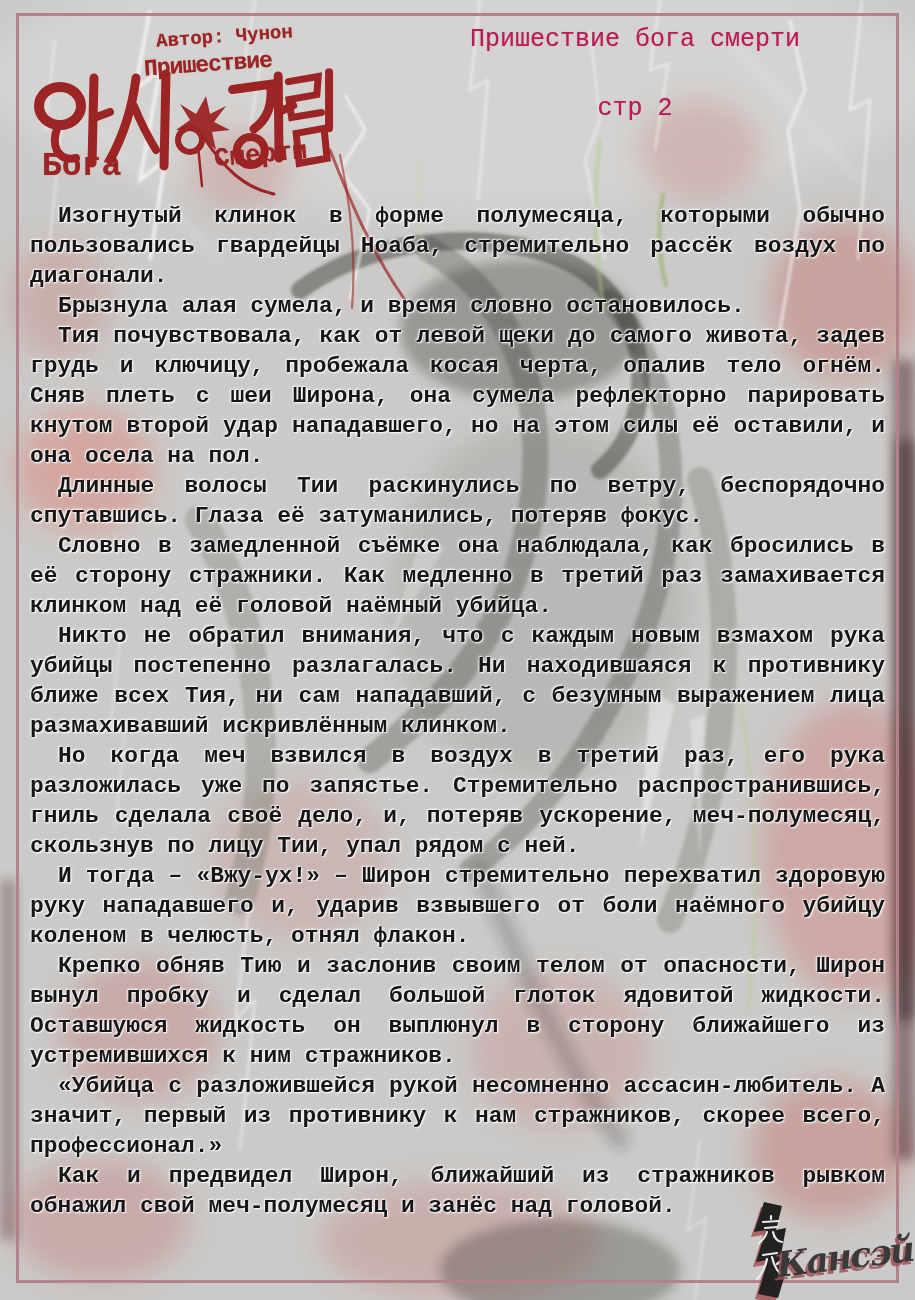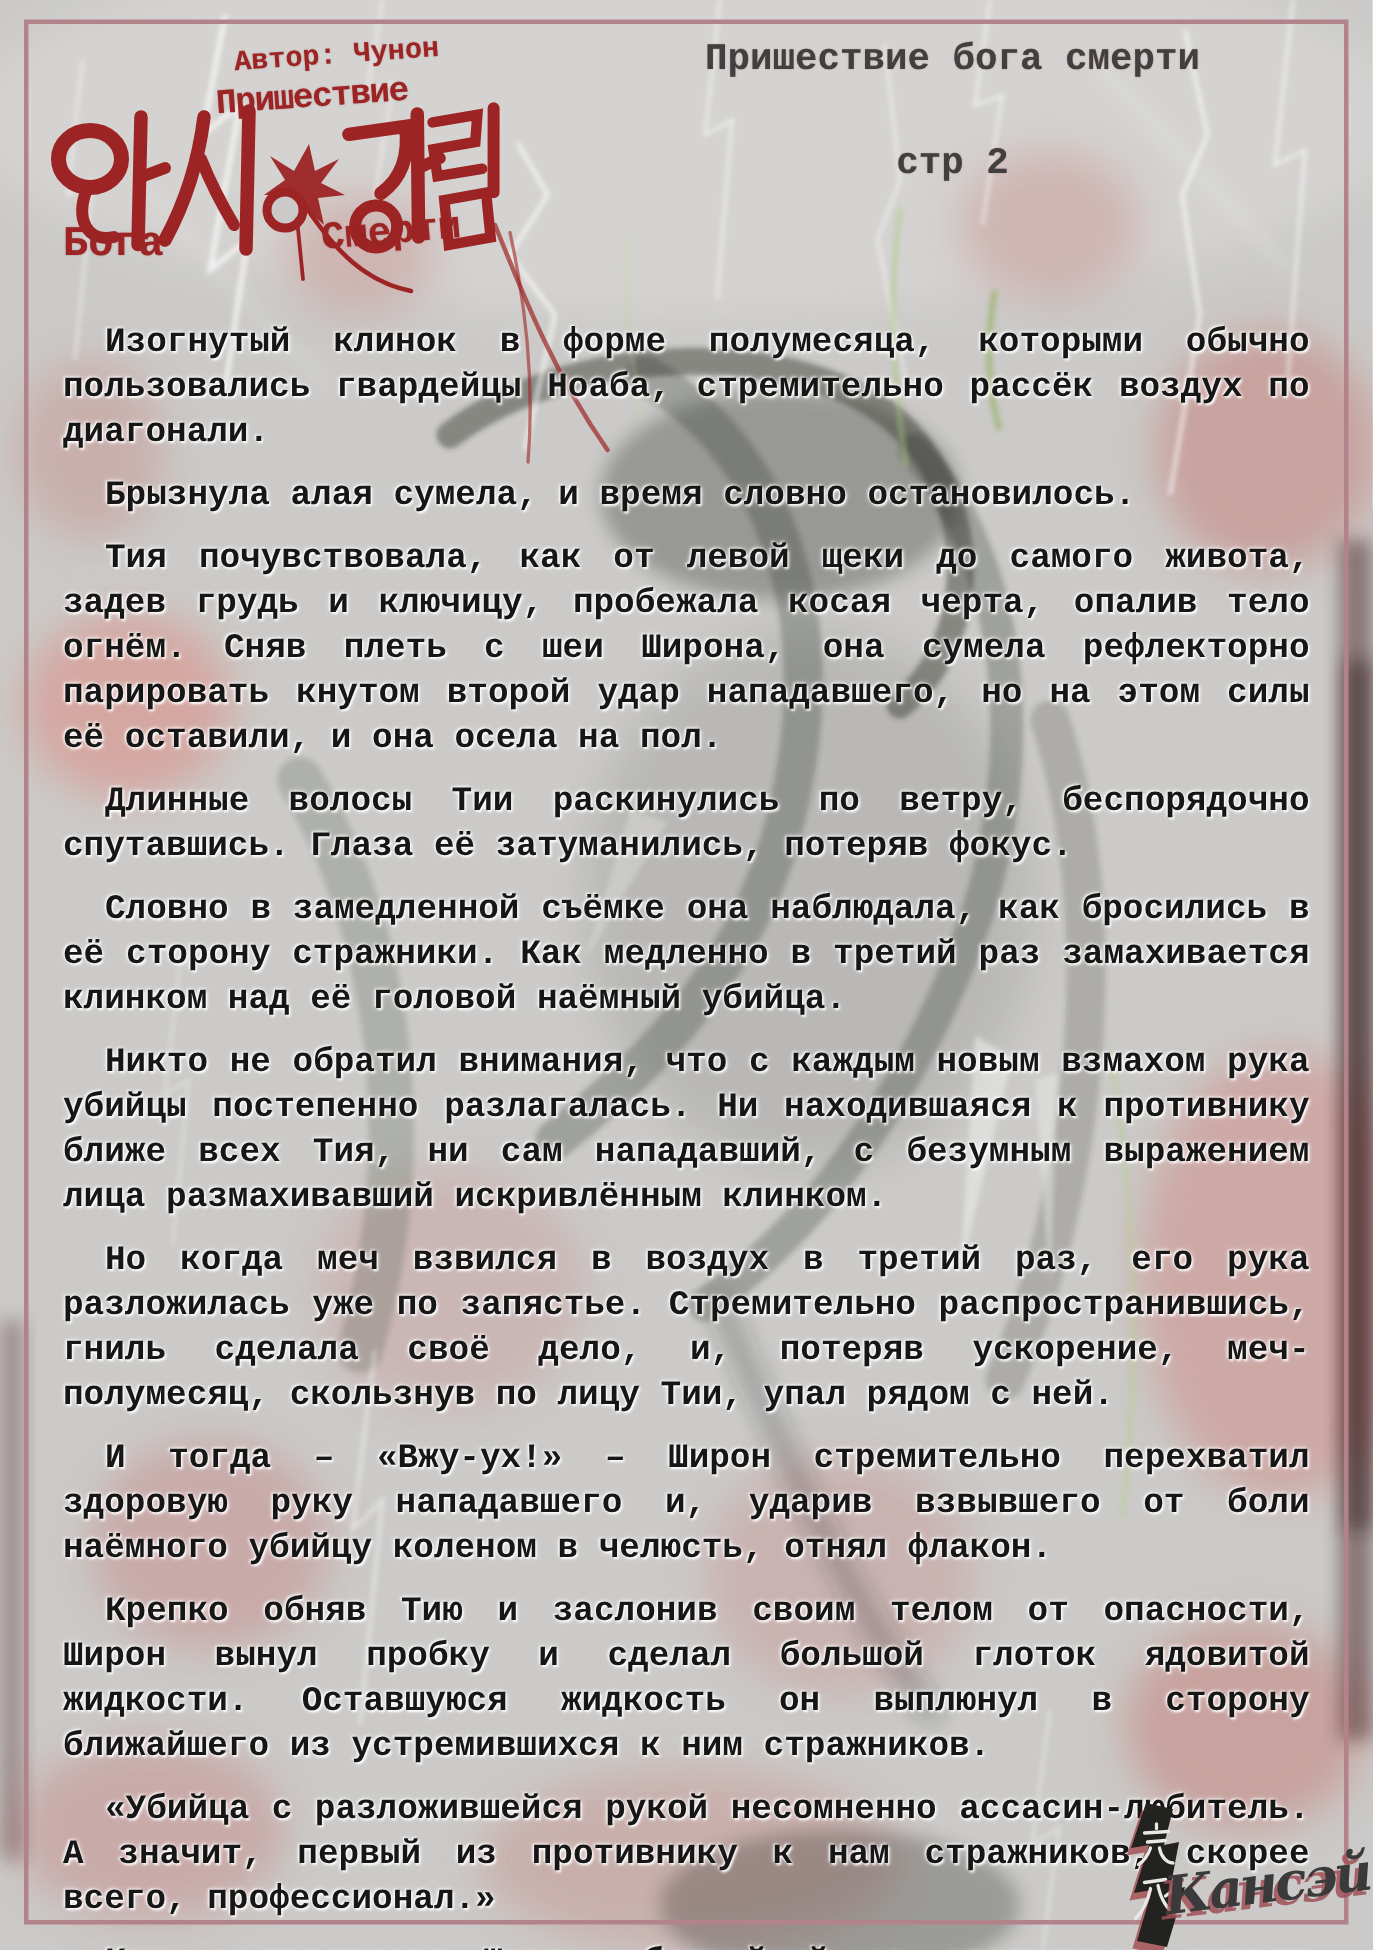--- a/index.html
+++ b/index.html
@@ -14,41 +14,41 @@
   .frame{
     position:absolute;left:16px;top:13px;right:16px;bottom:17px;
     border:3px solid #b2838a;
     z-index:1;pointer-events:none;
   }
   
   .logo{position:absolute;left:28px;top:18px;width:310px;height:180px;z-index:2;color:#9c2424;}
   .logo .w{position:absolute;font-weight:bold;white-space:nowrap;text-shadow:0 0 1px rgba(140,30,30,.5);}
   .logo-author{left:128px;top:8px;font-size:19px;transform:rotate(-4deg);}
   .logo-topword{left:116px;top:34px;font-size:23px;transform:rotate(-4deg);letter-spacing:-1px;}
-  .logo-boga{left:14px;top:130px;font-size:28px;text-align:right;}
+  .logo-boga{left:14px;top:130px;font-size:33px;text-align:right;}
   .logo-smerti{left:186px;top:122px;font-size:26px;transform:rotate(-5deg);}
   .logo-callig{position:absolute;left:0;top:40px;}
   
   .header{
     position:absolute;left:370px;top:24px;width:530px;z-index:2;
-    text-align:center;color:#404040;font-weight:bold;
+    text-align:center;color:#be185d;font-weight:normal;
     font-size:25px;line-height:31px;
     text-shadow:0 0 1px rgba(150,40,40,.45);
   }
   .header .pageno{margin-top:38px;}
   
   .body-text{
     position:absolute;left:30px;top:201px;width:855px;z-index:2;
     font-size:22.9px;line-height:30px;font-weight:bold;color:#161616;
     text-align:justify;
     text-shadow:1px 1px 1.5px rgba(255,255,255,.95),
                -1px -1px 1.5px rgba(255,255,255,.85),
                 0 0 4px rgba(255,255,255,.55);
   }
-  .body-text p{margin:12px;text-indent:28px;}
+  .body-text p{margin:0;text-indent:28px;}
   
   .signature{position:absolute;left:738px;top:1200px;width:178px;height:100px;z-index:3;}
   .signature .sig-text{
     position:absolute;left:38px;top:36px;
     font-family:"DejaVu Serif","Liberation Serif",serif;
     font-style:italic;font-weight:bold;font-size:35px;color:#3a3a3a;
     transform:rotate(-7deg);letter-spacing:-2px;
     text-shadow:-3px 3px 0 rgba(160,80,86,.85);
     white-space:nowrap;
   }

